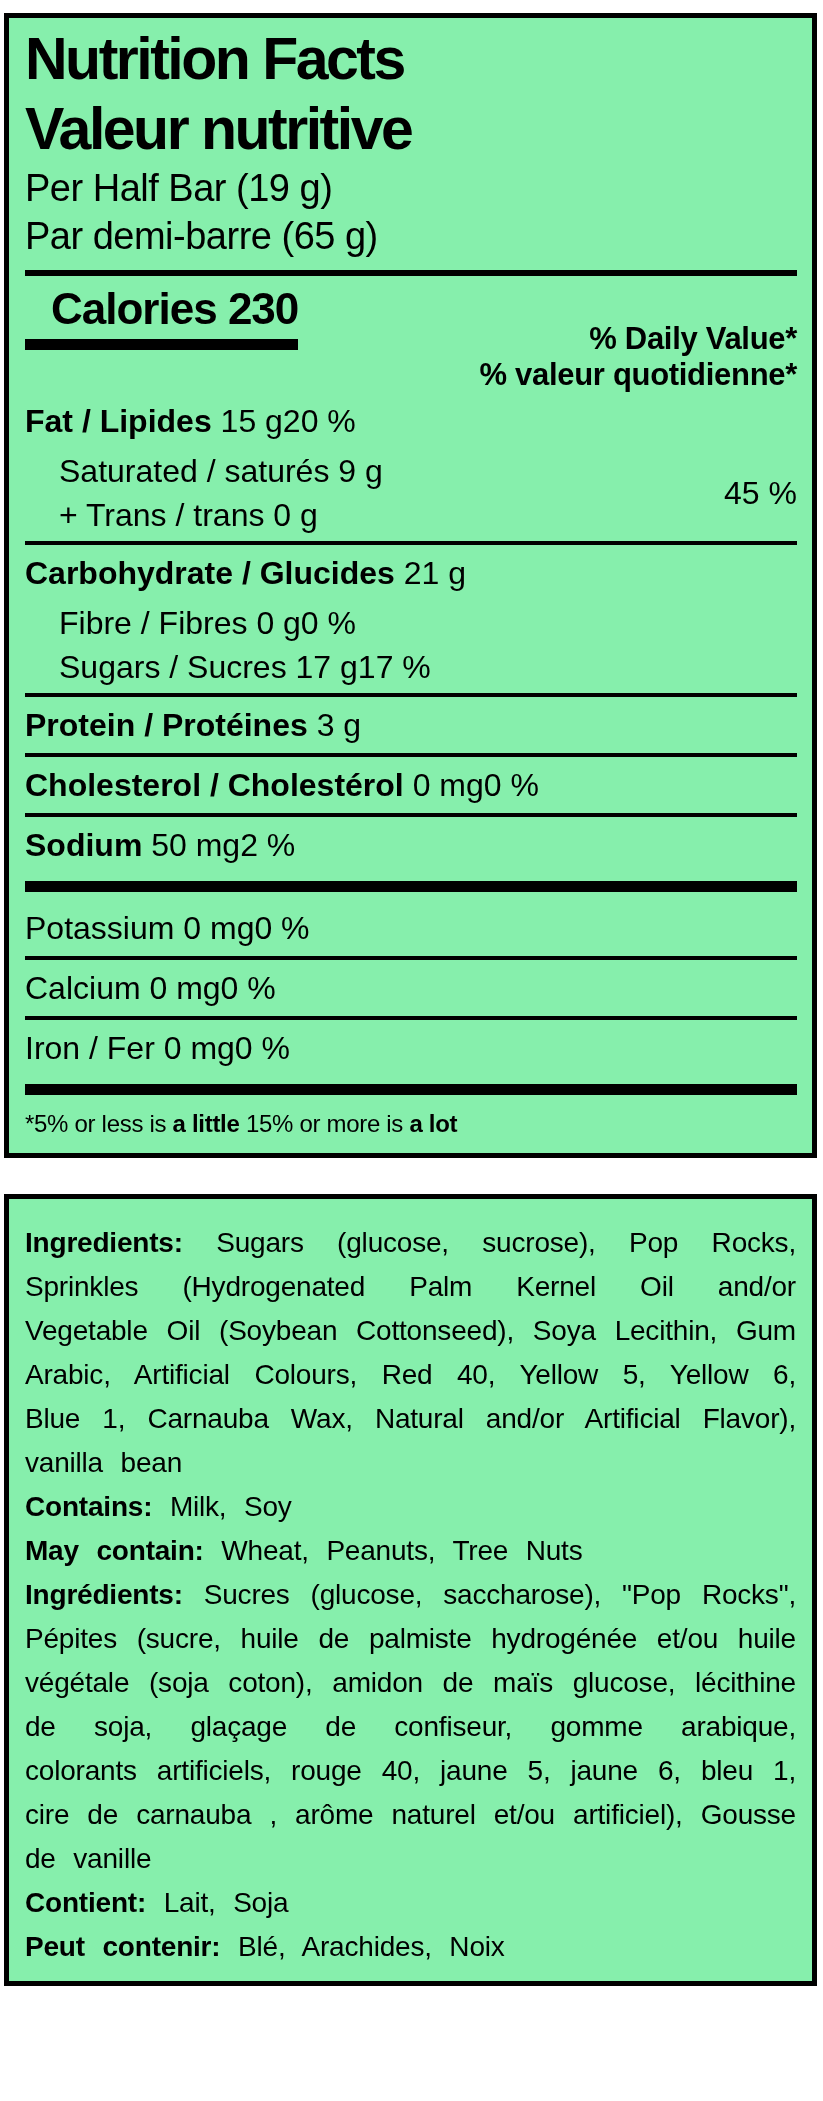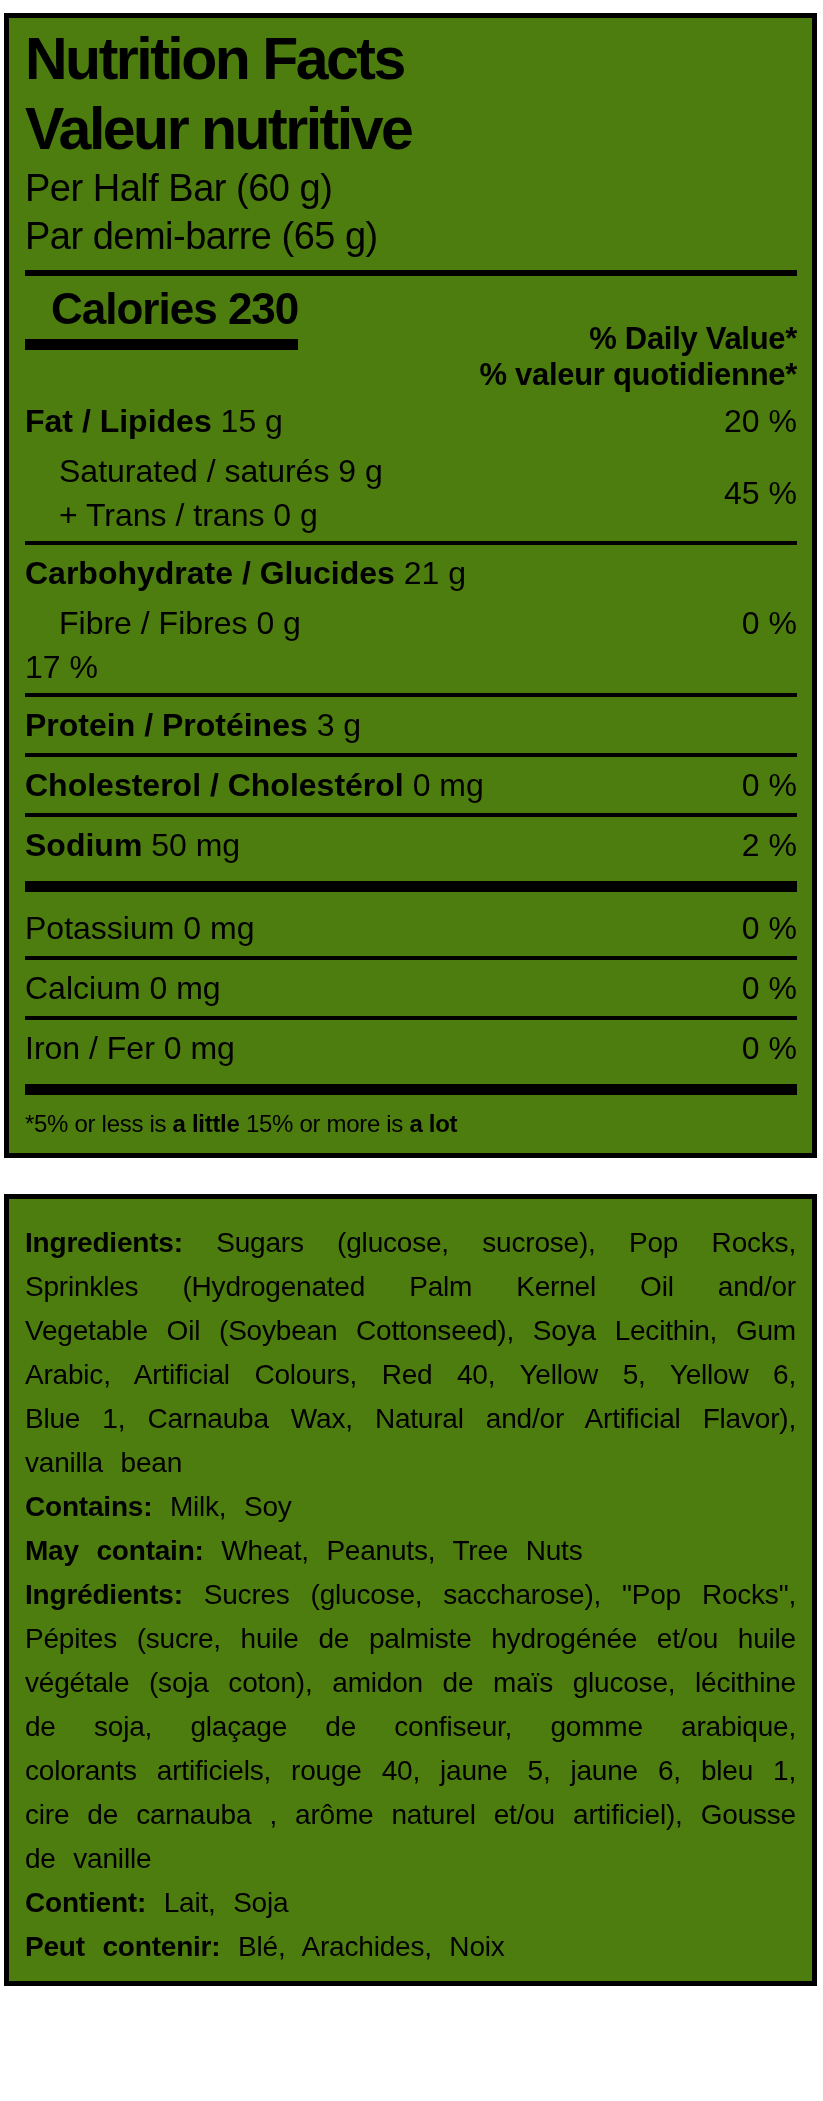--- a/index.html
+++ b/index.html
@@ -4,32 +4,32 @@
 <style>
   * { box-sizing: border-box; margin: 0; padding: 0; }
   html, body { background: #ffffff; }
   body {
     width: 823px; height: 2101px; overflow: hidden;
     color: #000; font-family: "Liberation Sans", sans-serif;
   }
   .panel {
     margin: 13px 6px 0 4px;
     border: 5px solid #000;
-    background: #4d7c0f;
+    background: #86efac;
   }
   
   #nf { padding: 6px 15px 8px 16px; }
   .nf-title { font-size: 59px; font-weight: 700; line-height: 70px; letter-spacing: -2.5px; }
   .nf-serving { font-size: 38px; line-height: 48px; letter-spacing: -0.5px; }
   .hr-med { height: 6px; background: #000; margin-top: 10px; }
   .cal-section { display: flex; justify-content: space-between; align-items: flex-start; margin-top: 8px; }
   .cal-text { font-size: 44px; font-weight: 700; line-height: 50px; letter-spacing: -1px; margin-left: 26px; }
   .cal-bar { height: 11px; background: #000; margin-top: 5px; }
   .dv-header { text-align: right; font-weight: 700; font-size: 31px; line-height: 36px; letter-spacing: -0.3px; margin-top: 37px; }
-  .nrow { display: flex; justify-content: space-between; font-size: 32px; line-height: 44px; }
+  .nrow { display: flex; font-size: 32px; line-height: 44px; }
   .main { padding: 6px 0; }
   .bname { font-weight: 700; }
   .sub { padding-left: 34px; }
   .dv { white-space: nowrap; }
   .satgroup { display: flex; justify-content: space-between; align-items: center; padding-bottom: 4px; }
   .rule { height: 4px; background: #000; }
   .thick { height: 11px; background: #000; margin: 8px 0; }
   .footnote { font-size: 24px; line-height: 42px; margin-top: 2px; letter-spacing: -0.3px; }
   
   #ing { margin-top: 36px; padding: 22px 16px 12px 16px; }
@@ -39,21 +39,21 @@
   }
   .lead { font-weight: 700; }
 </style>
 </head>
 <body>
 
 <div class="panel" id="nf">
 
   <div class="nf-title">Nutrition Facts</div>
   <div class="nf-title">Valeur nutritive</div>
-  <div class="nf-serving">Per Half Bar (60 g)</div>
+  <div class="nf-serving">Per Half Bar (19 g)</div>
   <div class="nf-serving">Par demi-barre (65 g)</div>
 
   <div class="hr-med"></div>
 
   <div class="cal-section">
     <div>
       <div class="cal-text"><span>Calories</span> <span>230</span></div>
       <div class="cal-bar"></div>
     </div>
     <div class="dv-header">
@@ -78,20 +78,21 @@
   <div class="rule"></div>
 
   <div class="nrow main">
     <div><span class="bname">Carbohydrate / Glucides</span><span> 21 g</span></div>
   </div>
   <div class="nrow">
     <div class="sub">Fibre / Fibres 0 g</div>
     <div class="dv">0 %</div>
   </div>
   <div class="nrow" style="padding-bottom:4px;">
+    <div class="sub">Sugars / Sucres 17 g</div>
     <div class="dv">17 %</div>
   </div>
 
   <div class="rule"></div>
 
   <div class="nrow main">
     <div><span class="bname">Protein / Protéines</span><span> 3 g</span></div>
   </div>
 
   <div class="rule"></div>

